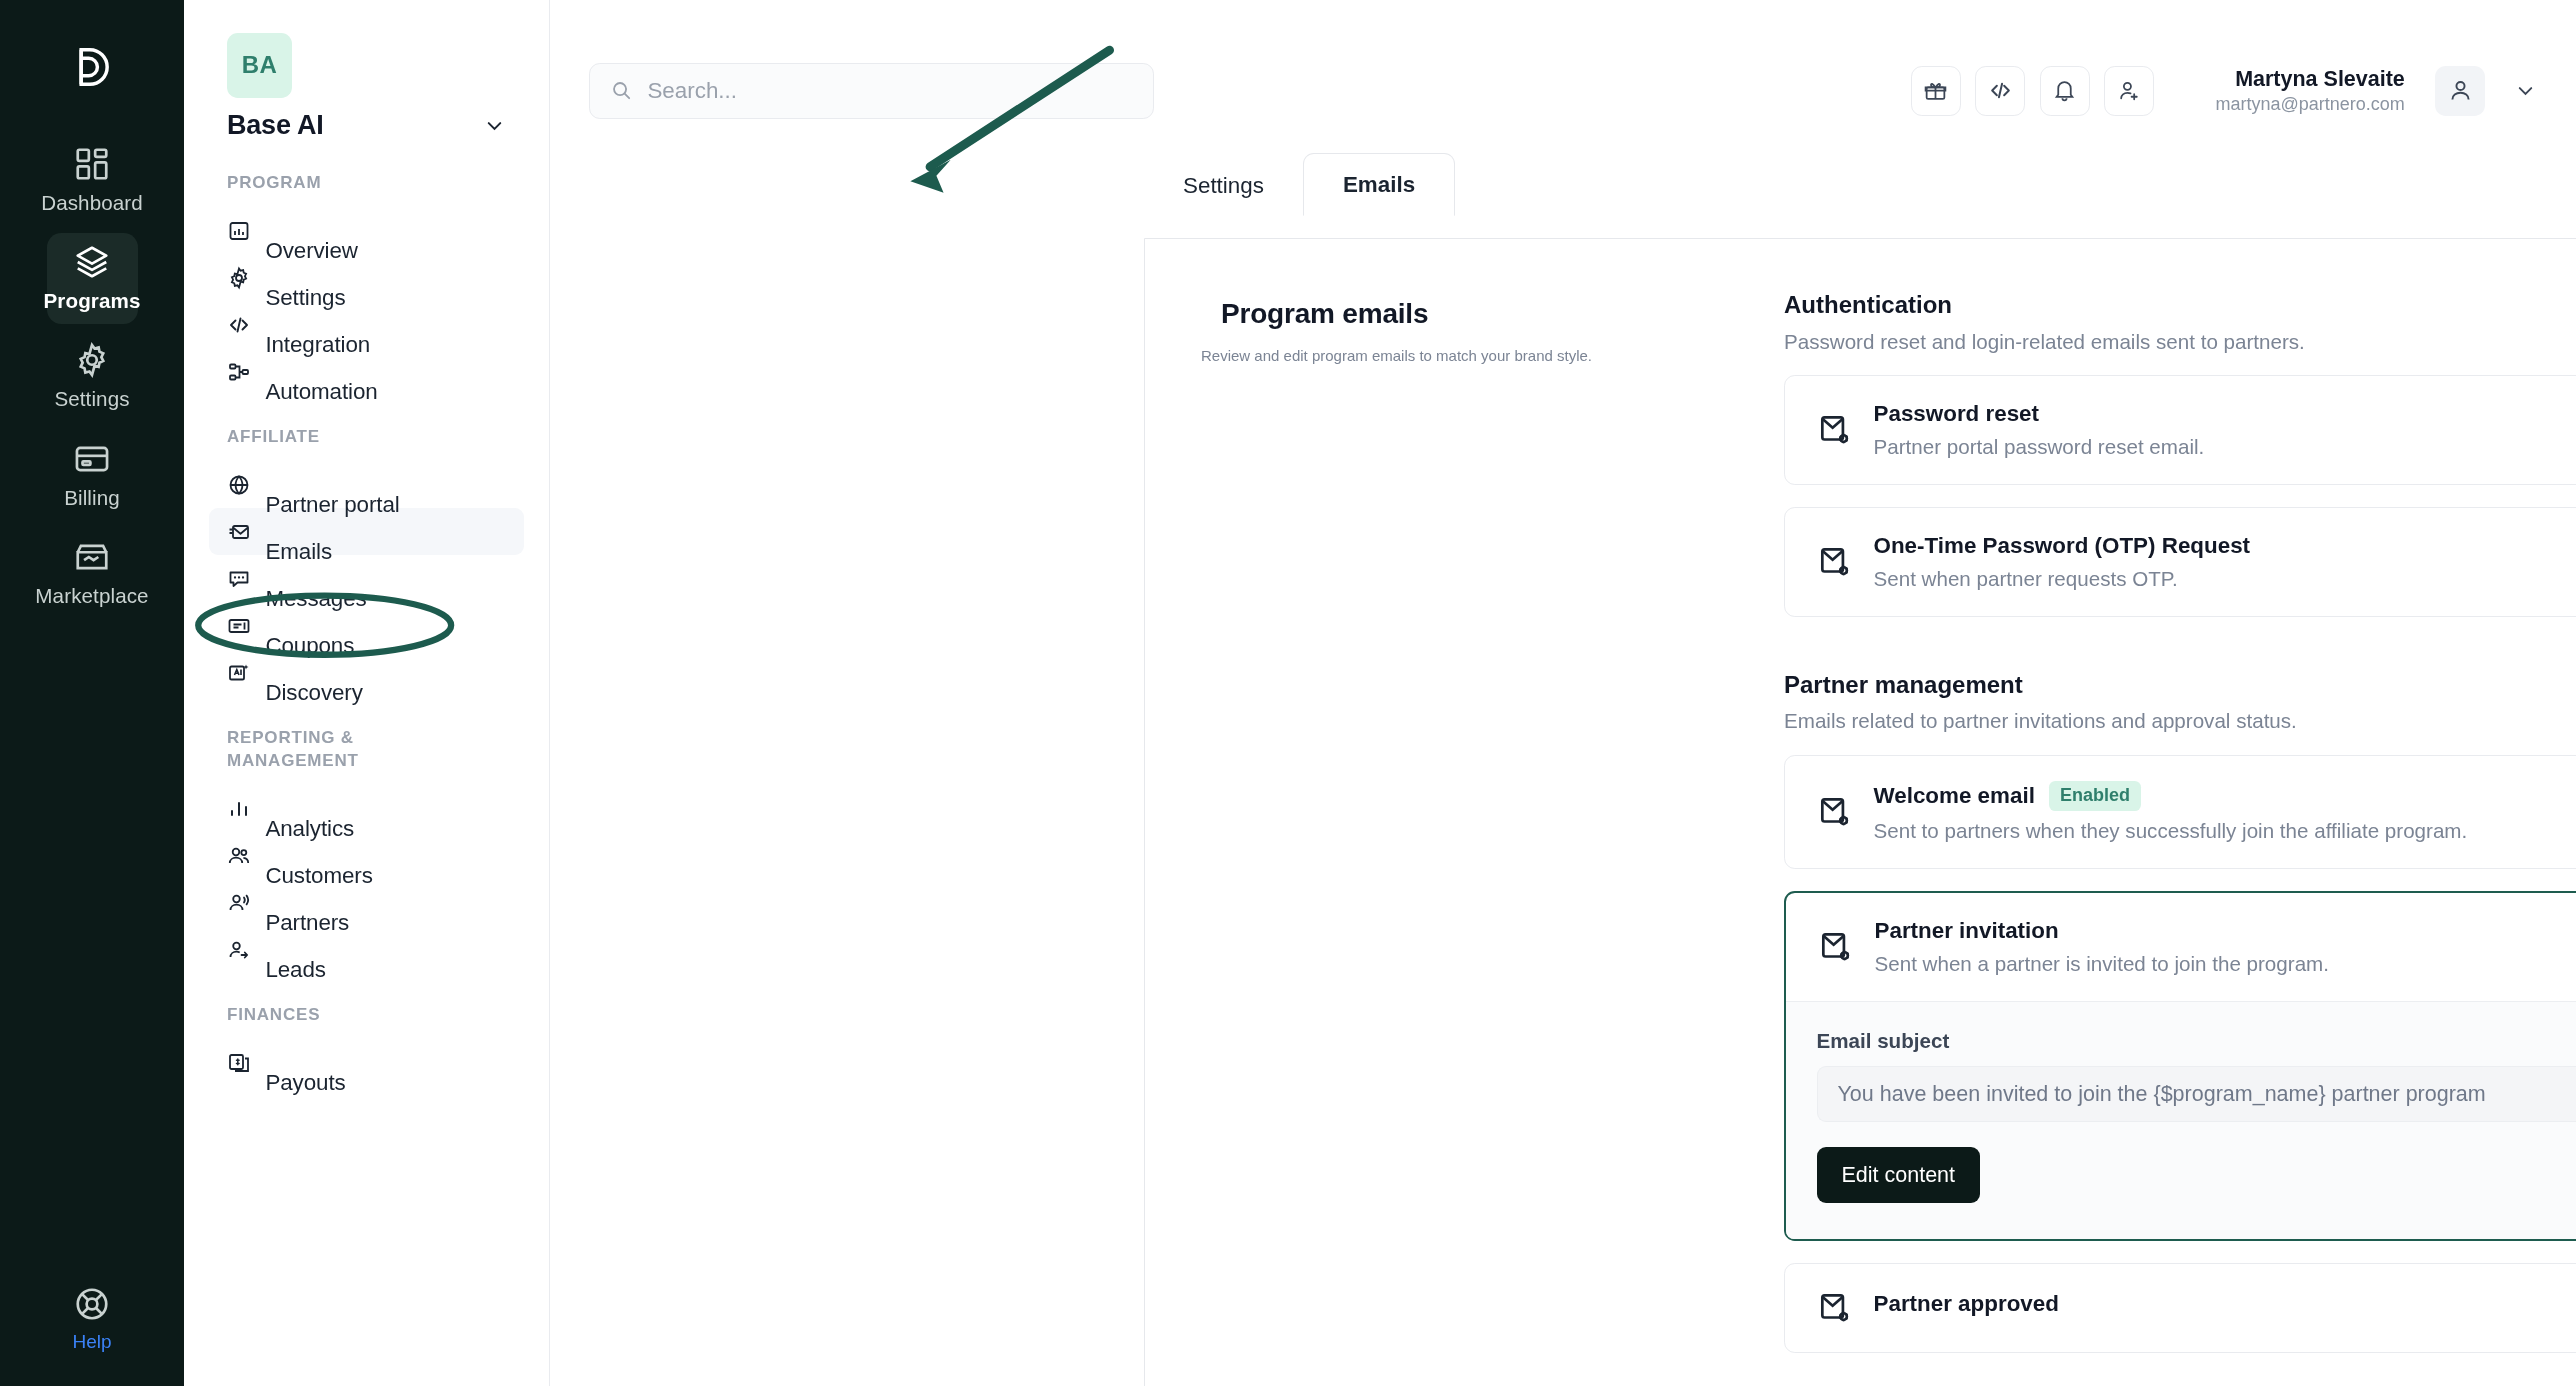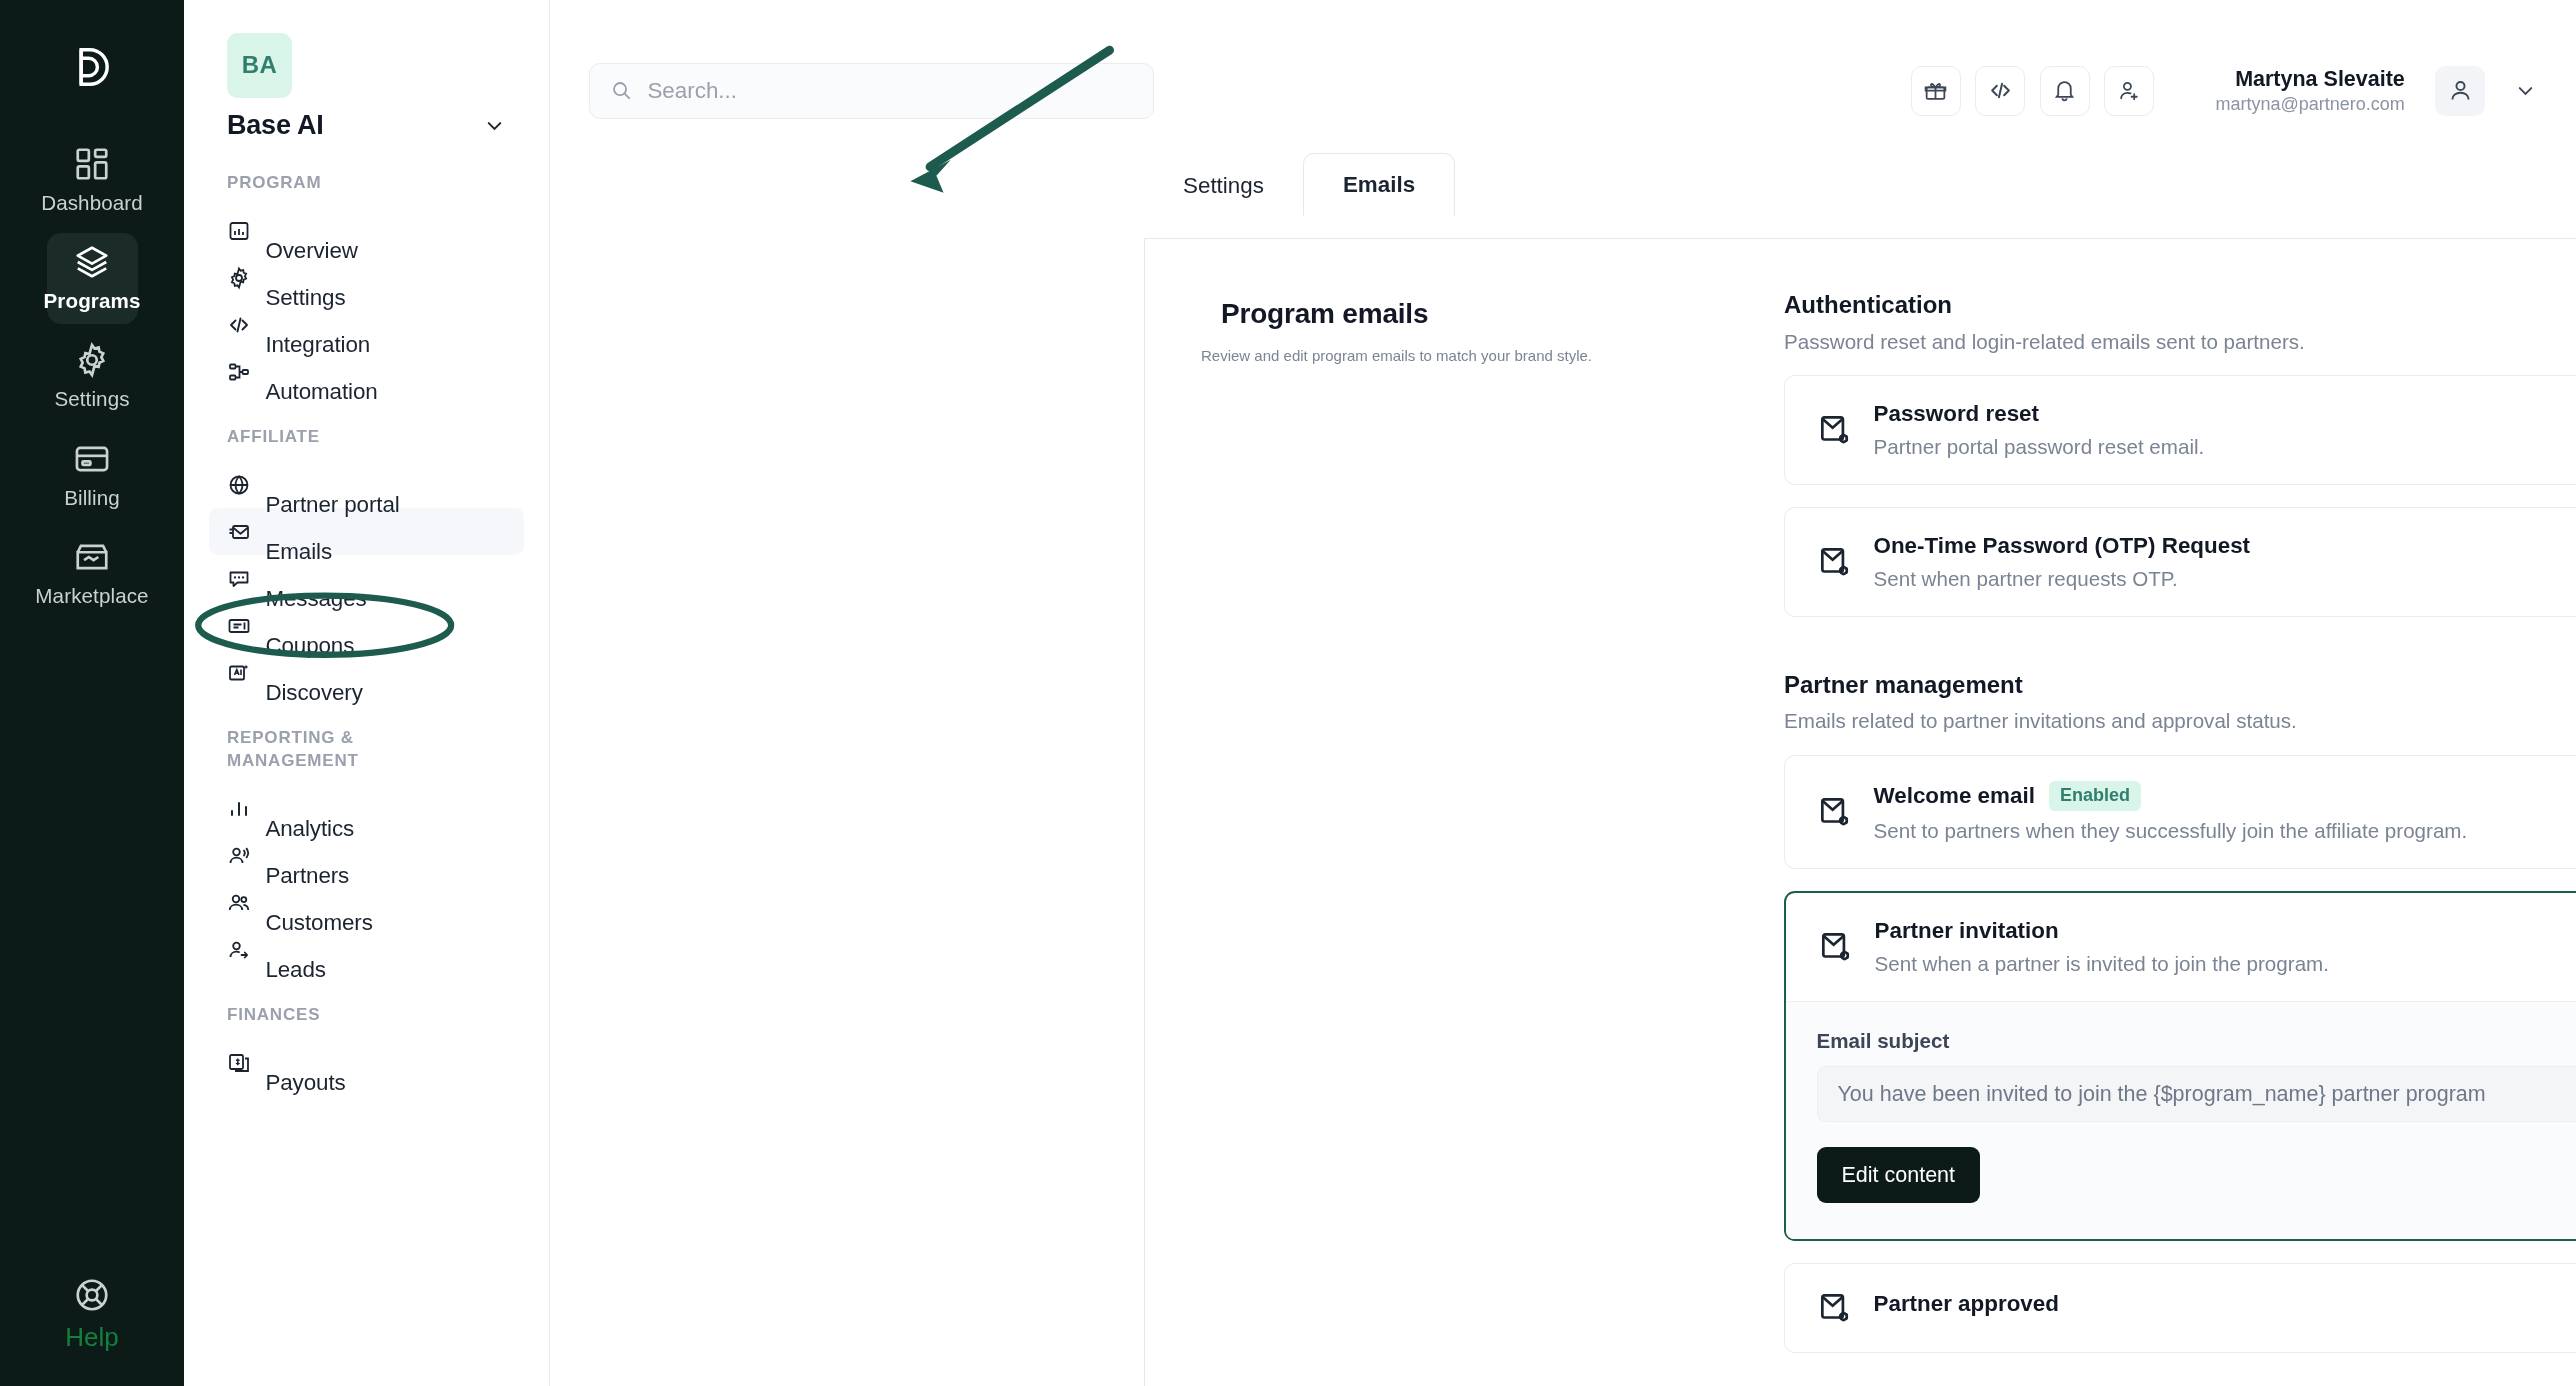--- a/index.html
+++ b/index.html
@@ -29,21 +29,21 @@
   .rail-item.active { background: #1b2b28; }
   .rail-item svg { width: 38px; height: 38px; }
   .rail-item .lbl { font-size: 20.6px; color: #c9d2d0; letter-spacing: 0.1px; }
   .rail-item.active .lbl { color: #ffffff; font-weight: 700; }
   .rail-item.active svg { stroke: #ffffff; }
   .rail-help {
     position: absolute; left: 0; right: 0; bottom: 34px;
     display:flex; flex-direction: column; align-items:center; gap: 8px; cursor:pointer;
   }
   .rail-help svg { width: 38px; height: 38px; }
-  .rail-help .lbl { font-size: 26px; color: #15803d; }
+  .rail-help .lbl { font-size: 19px; color: #3b82f6; }
 
   
   .sidebar {
     width: 366px; flex: 0 0 366px; height: 1387px;
     background:#ffffff; border-right: 0.9px solid #e9ebef;
     padding: 20px 0 0 0; position: relative;
   }
   .ws-badge {
     margin: 12.6px 0 0 43px;
     width: 65px; height: 65px; border-radius: 10.8px;
@@ -326,34 +326,34 @@
     <div class="nav-group">
       <div class="nav-cap" style="max-width:206px;">REPORTING &amp; MANAGEMENT</div>
       <div class="nav-item">
         <svg viewBox="0 0 24 24" fill="none" stroke="#1b2430" stroke-width="2" stroke-linecap="round">
           <path d="M5 14v4M12 6v12M19 10v8"></path>
         </svg>
         <span class="lbl">Analytics</span>
       </div>
       <div class="nav-item">
         <svg viewBox="0 0 24 24" fill="none" stroke="#1b2430" stroke-width="1.8">
-          <circle cx="9.5" cy="8" r="3.3"></circle>
-            <path d="M3.5 19c0-3.2 2.7-5.3 6-5.3s6 2.1 6 5.3"></path>
-          <path d="M17 6.5a4.5 4.5 0 010 5M19.6 4.6a7.5 7.5 0 010 8.8" stroke-linecap="round"></path>
-        </svg>
-        <span class="lbl">Partners</span>
-      </div>
-      <div class="nav-item">
-        <svg viewBox="0 0 24 24" fill="none" stroke="#1b2430" stroke-width="1.8">
           <circle cx="9" cy="8" r="3.3"></circle>
             <path d="M2.8 19c0-3.2 2.8-5.3 6.2-5.3s6.2 2.1 6.2 5.3"></path>
           <circle cx="16.8" cy="8.6" r="2.5"></circle>
             <path d="M16.4 13.9c2.6.2 4.8 2 4.8 5.1"></path>
         </svg>
         <span class="lbl">Customers</span>
+      </div>
+      <div class="nav-item">
+        <svg viewBox="0 0 24 24" fill="none" stroke="#1b2430" stroke-width="1.8">
+          <circle cx="9.5" cy="8" r="3.3"></circle>
+            <path d="M3.5 19c0-3.2 2.7-5.3 6-5.3s6 2.1 6 5.3"></path>
+          <path d="M17 6.5a4.5 4.5 0 010 5M19.6 4.6a7.5 7.5 0 010 8.8" stroke-linecap="round"></path>
+        </svg>
+        <span class="lbl">Partners</span>
       </div>
       <div class="nav-item">
         <svg viewBox="0 0 24 24" fill="none" stroke="#1b2430" stroke-width="1.8">
           <circle cx="9.5" cy="8" r="3.3"></circle>
             <path d="M3.5 19c0-3.2 2.7-5.3 6-5.3 1.2 0 2.3.3 3.2.8"></path>
           <path d="M14.5 17h5.5M17.8 14.5l2.4 2.5-2.4 2.5" stroke-linecap="round" stroke-linejoin="round"></path>
         </svg>
         <span class="lbl">Leads</span>
       </div>
     </div>

